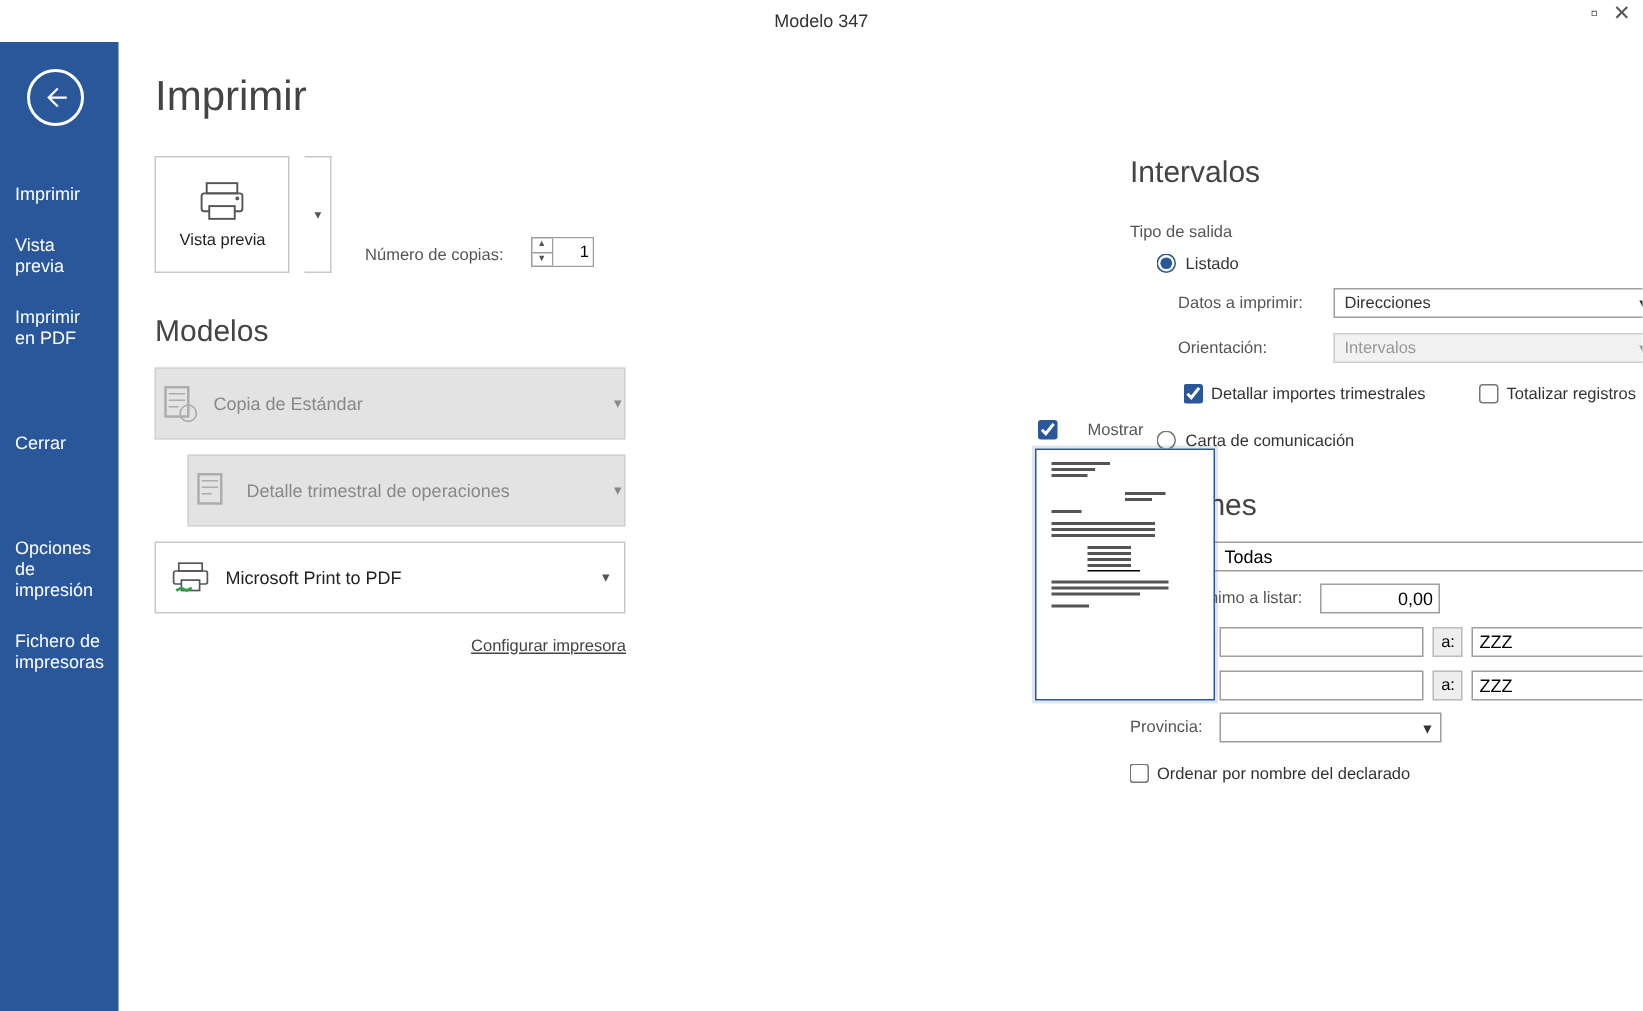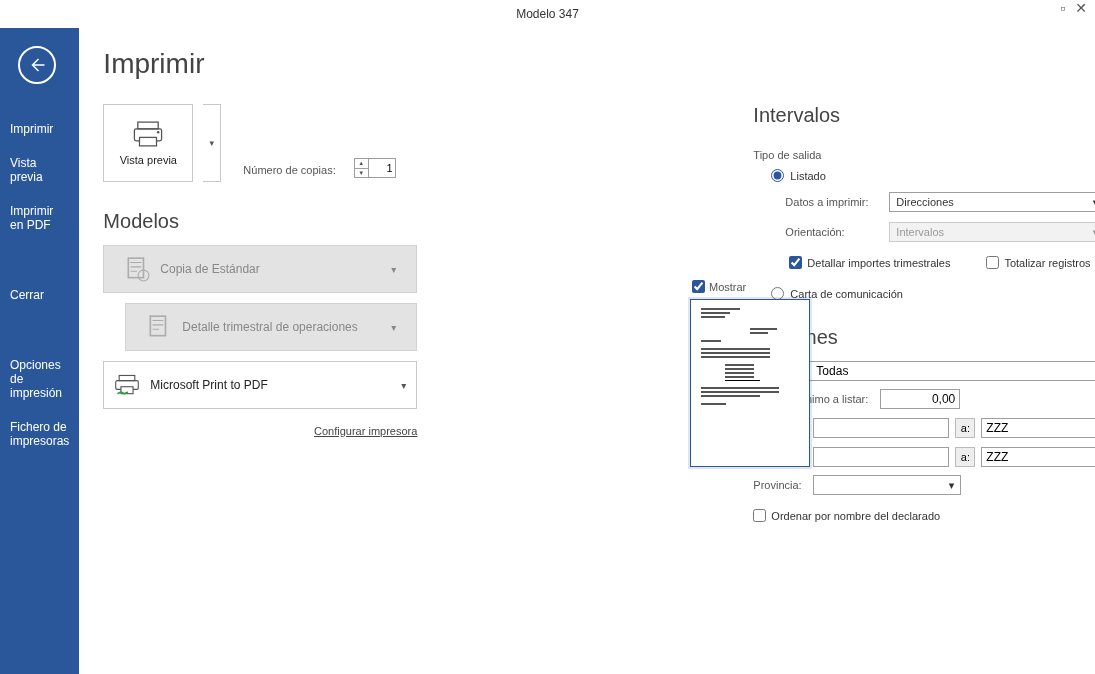--- a/index.html
+++ b/index.html
@@ -36,38 +36,38 @@
 .spinner { width: 42px; height: 20px; border: 1px solid #9e9e9e; display: flex; margin-bottom: 4px; }
 .spinner .updown { width: 14px; display: flex; flex-direction: column; border-right: 1px solid #9e9e9e; }
 .spinner .updown span { flex: 1; font-size: 6px; text-align: center; cursor: pointer; color: #555; line-height: 9px; }
 .spinner .updown span:first-child { border-bottom: 1px solid #9e9e9e; }
 .spinner input { border: none; width: 26px; font-size: 11px; text-align: right; padding-right: 2px; }
 
 
 h2.section { font-size: 20px; font-weight: 400; color: #444; margin-bottom: 12px; }
 
 
-.model-box { background: #e3e3e3; border: 1px solid #d2d2d2; height: 48px; display: flex; align-items: center; padding: 0 20px; cursor: pointer; width: 314px; margin-bottom: 10px; }
+.model-box { background: #e3e3e3; border: 1px solid #d2d2d2; height: 48px; display: flex; align-items: center; padding: 0 2px; cursor: pointer; width: 314px; margin-bottom: 10px; }
 .model-box.indent { margin-left: 22px; width: 292px; }
 .model-box .doc-icon { width: 26px; height: 26px; margin-right: 10px; opacity: .6; }
 .model-box .txt { font-size: 12px; color: #888; flex: 1; }
 .model-box .chev { color: #888; font-size: 10px; }
 .model-link { font-size: 11px; color: #555; text-decoration: underline; display: block; text-align: right; width: 314px; margin-bottom: 22px; cursor: pointer; }
 
 
 .printer-box { border: 1px solid #c8c8c8; height: 48px; display: flex; align-items: center; padding: 0 10px; cursor: pointer; width: 314px; margin-top: 10px; margin-bottom: 16px; }
 .printer-box .prn-icon { width: 26px; height: 22px; margin-right: 10px; }
 .printer-box .txt { font-size: 12px; color: #222; flex: 1; }
 .printer-box .chev { color: #555; font-size: 10px; }
 .prn-link { font-size: 11px; color: #444; text-decoration: underline; text-align: right; width: 314px; display: block; margin-bottom: 10px; cursor: pointer; }
 .prn-link2 { font-size: 11px; color: #444; text-decoration: underline; text-align: center; display: block; margin-top: 6px; cursor: pointer; margin-left: 140px; }
 
 
 .preview-wrap { position: absolute; left: 690px; top: 280px; }
-.preview-check { font-size: 11px; color: #555; display: flex; align-items: center; gap: 4px; margin-bottom: 6px; margin-left: 2px; }
+.preview-check { font-size: 11px; color: #555; display: flex; align-items: center; gap: 20px; margin-bottom: 6px; margin-left: 2px; }
 .preview-check input { accent-color: #2a579a; }
 .preview-page { width: 120px; height: 168px; border: 1px solid #2a579a; box-shadow: 0 0 0 2px rgba(42,87,154,.15); background: #fff; padding: 8px 10px; font-size: 4px; color: #444; line-height: 5px; }
 .preview-page .ln { height: 2px; background: #555; margin-bottom: 2px; }
 .preview-page .sp { height: 4px; }
 
 
 .col-right { padding-left: 170px; padding-top: 56px; }
 h2.r-head { font-size: 20px; font-weight: 400; color: #444; margin-bottom: 22px; }
 .field-label { font-size: 11px; color: #555; }
 .radio-row { display: flex; align-items: center; gap: 6px; font-size: 11px; color: #333; margin-left: 18px; margin-top: 8px; }

